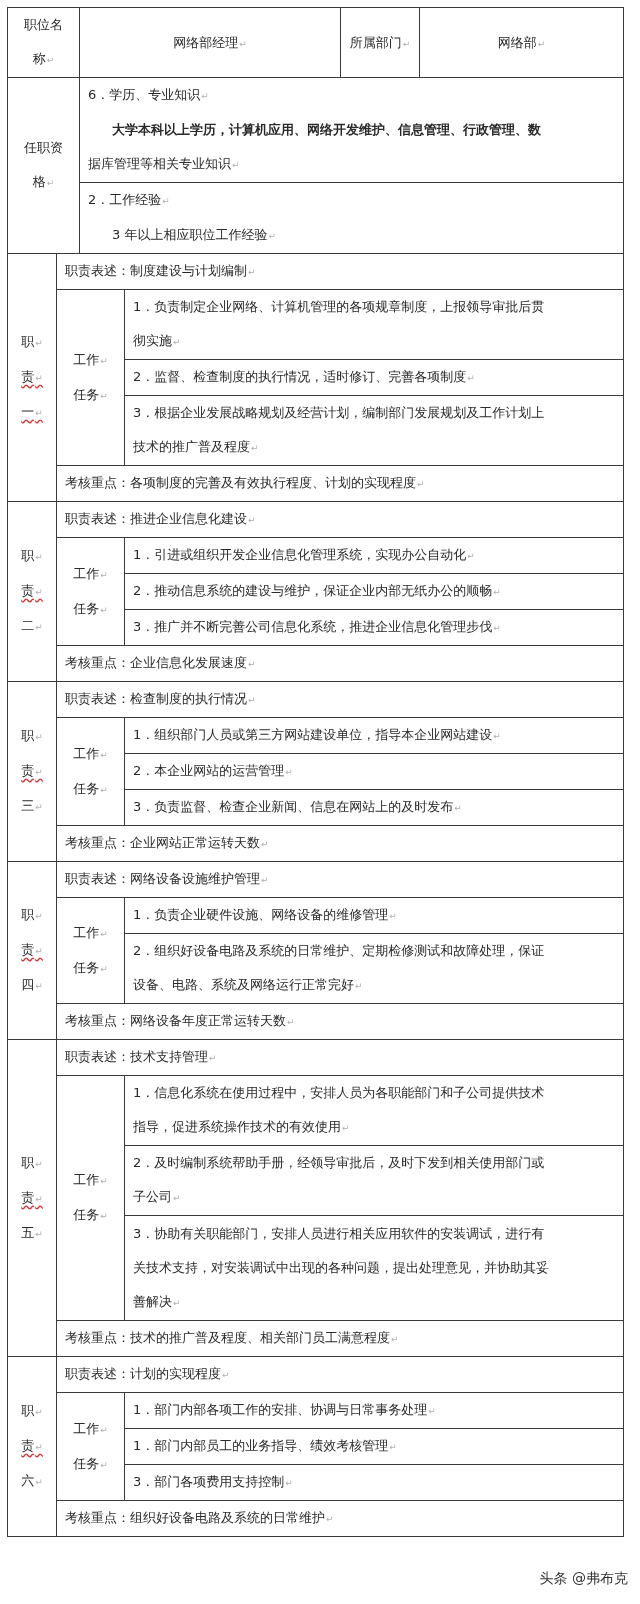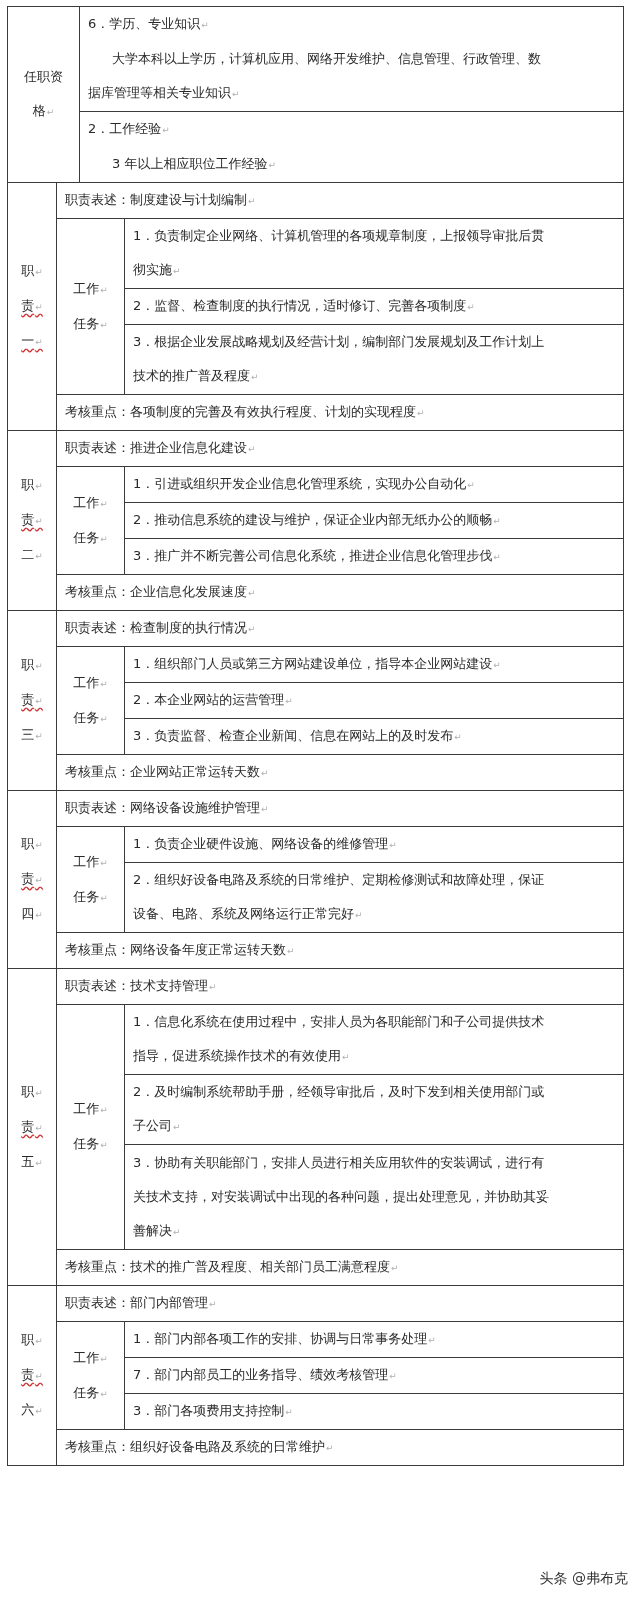--- a/index.html
+++ b/index.html
@@ -6,36 +6,45 @@
   body { width: 640px; height: 1604px; position: relative; overflow: hidden;
     font-family: "DejaVu Sans", "Liberation Sans", sans-serif; color: #2a2a2a; font-size: 13px; }
   .page { position: absolute; left: 7px; top: 7px; width: 616px; }
   table { border-collapse: collapse; width: 616px; table-layout: fixed; }
   td { border: 1px solid #3a3a3a; padding: 0; vertical-align: middle; }
   .c { text-align: center; }
   .lbl { line-height: 34px; text-align: center; }
   .cell-pad { padding: 0 8px; line-height: 34px; }
   .pm::after { content: "\21B5"; color: #b0b0b0; font-size: 9px; margin-left: 1px; }
   .wavy { text-decoration: underline wavy #d03030; text-underline-offset: 3px; }
-  .indent { padding-left: 34px; }
+  .indent { padding-left: 34px; font-weight: bold; }
   .watermark { position: absolute; right: 12px; top: 1570px; font-size: 14px; color: #333; }
 </style>
 </head>
 <body>
 
 <div class="page">
 
   <table>
     <colgroup>
         <col style="width:72px">
         <col style="width:261px">
         <col style="width:79px">
         <col style="width:204px">
       </colgroup>
     <tbody>
+        <tr style="height:69px">
+      <td class="lbl">
+            <div>职位名</div>
+            <div><span class="pm">称</span></div>
+          </td>
+      <td class="c"><span class="pm">网络部经理</span></td>
+      <td class="c"><span class="pm">所属部门</span></td>
+      <td class="c"><span class="pm">网络部</span></td>
+    </tr>
   </tbody>
     </table>
 
   <table style="margin-top:-1px">
     <colgroup>
         <col style="width:72px">
         <col style="width:544px">
       </colgroup>
     <tbody>
         <tr style="height:103px">
@@ -206,31 +215,31 @@
     <tr style="height:35px">
           <td colspan="2" class="cell-pad"><span>考核重点：</span><span class="pm">技术的推广普及程度、相关部门员工满意程度</span></td>
         </tr>
 
     <tr style="height:35px">
       <td class="lbl" rowspan="5">
             <div><span class="pm">职</span></div>
             <div><span class="pm wavy">责</span></div>
             <div><span class="pm">六</span></div>
           </td>
-      <td colspan="2" class="cell-pad"><span>职责表述：</span><span class="pm">部门内部管理</span></td>
+      <td colspan="2" class="cell-pad"><span>职责表述：</span><span class="pm">计划的实现程度</span></td>
     </tr>
     <tr style="height:36px">
       <td class="lbl" rowspan="3">
             <div><span class="pm">工作</span></div>
             <div><span class="pm">任务</span></div>
           </td>
       <td class="cell-pad"><span class="pm">1．部门内部各项工作的安排、协调与日常事务处理</span></td>
     </tr>
     <tr style="height:36px">
-          <td class="cell-pad"><span class="pm">7．部门内部员工的业务指导、绩效考核管理</span></td>
+          <td class="cell-pad"><span class="pm">1．部门内部员工的业务指导、绩效考核管理</span></td>
         </tr>
     <tr style="height:36px">
           <td class="cell-pad"><span class="pm">3．部门各项费用支持控制</span></td>
         </tr>
     <tr style="height:34px">
           <td colspan="2" class="cell-pad"><span>考核重点：</span><span class="pm">组织好设备电路及系统的日常维护</span></td>
         </tr>
   </tbody>
     </table>
 </div>

